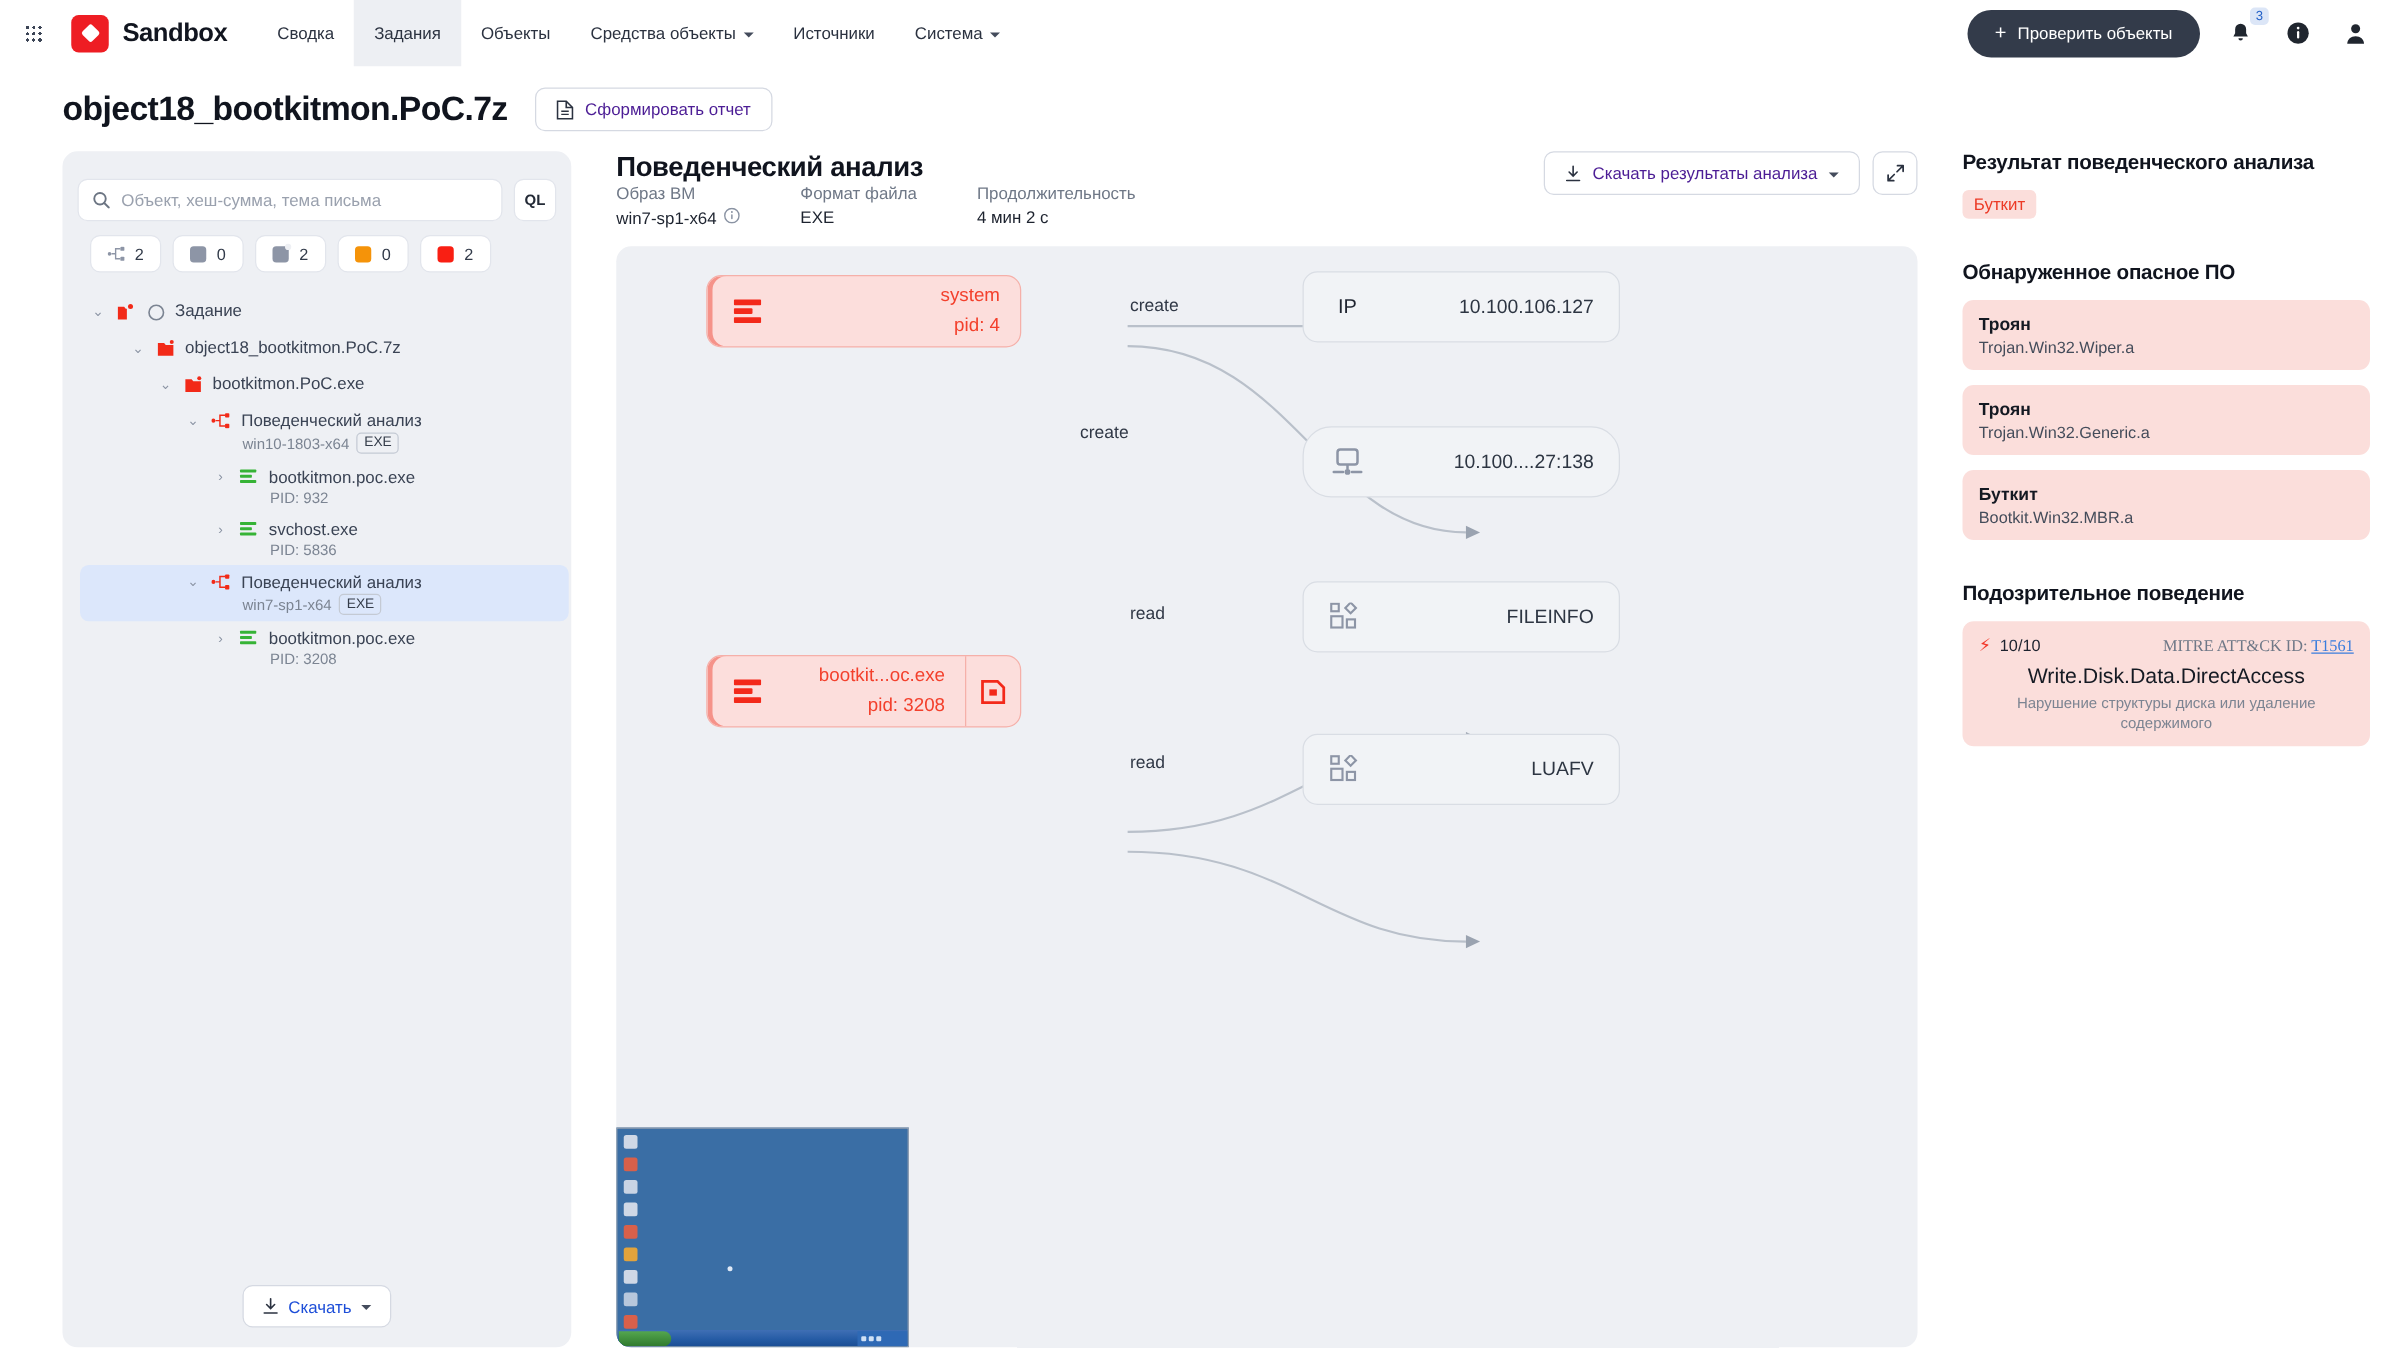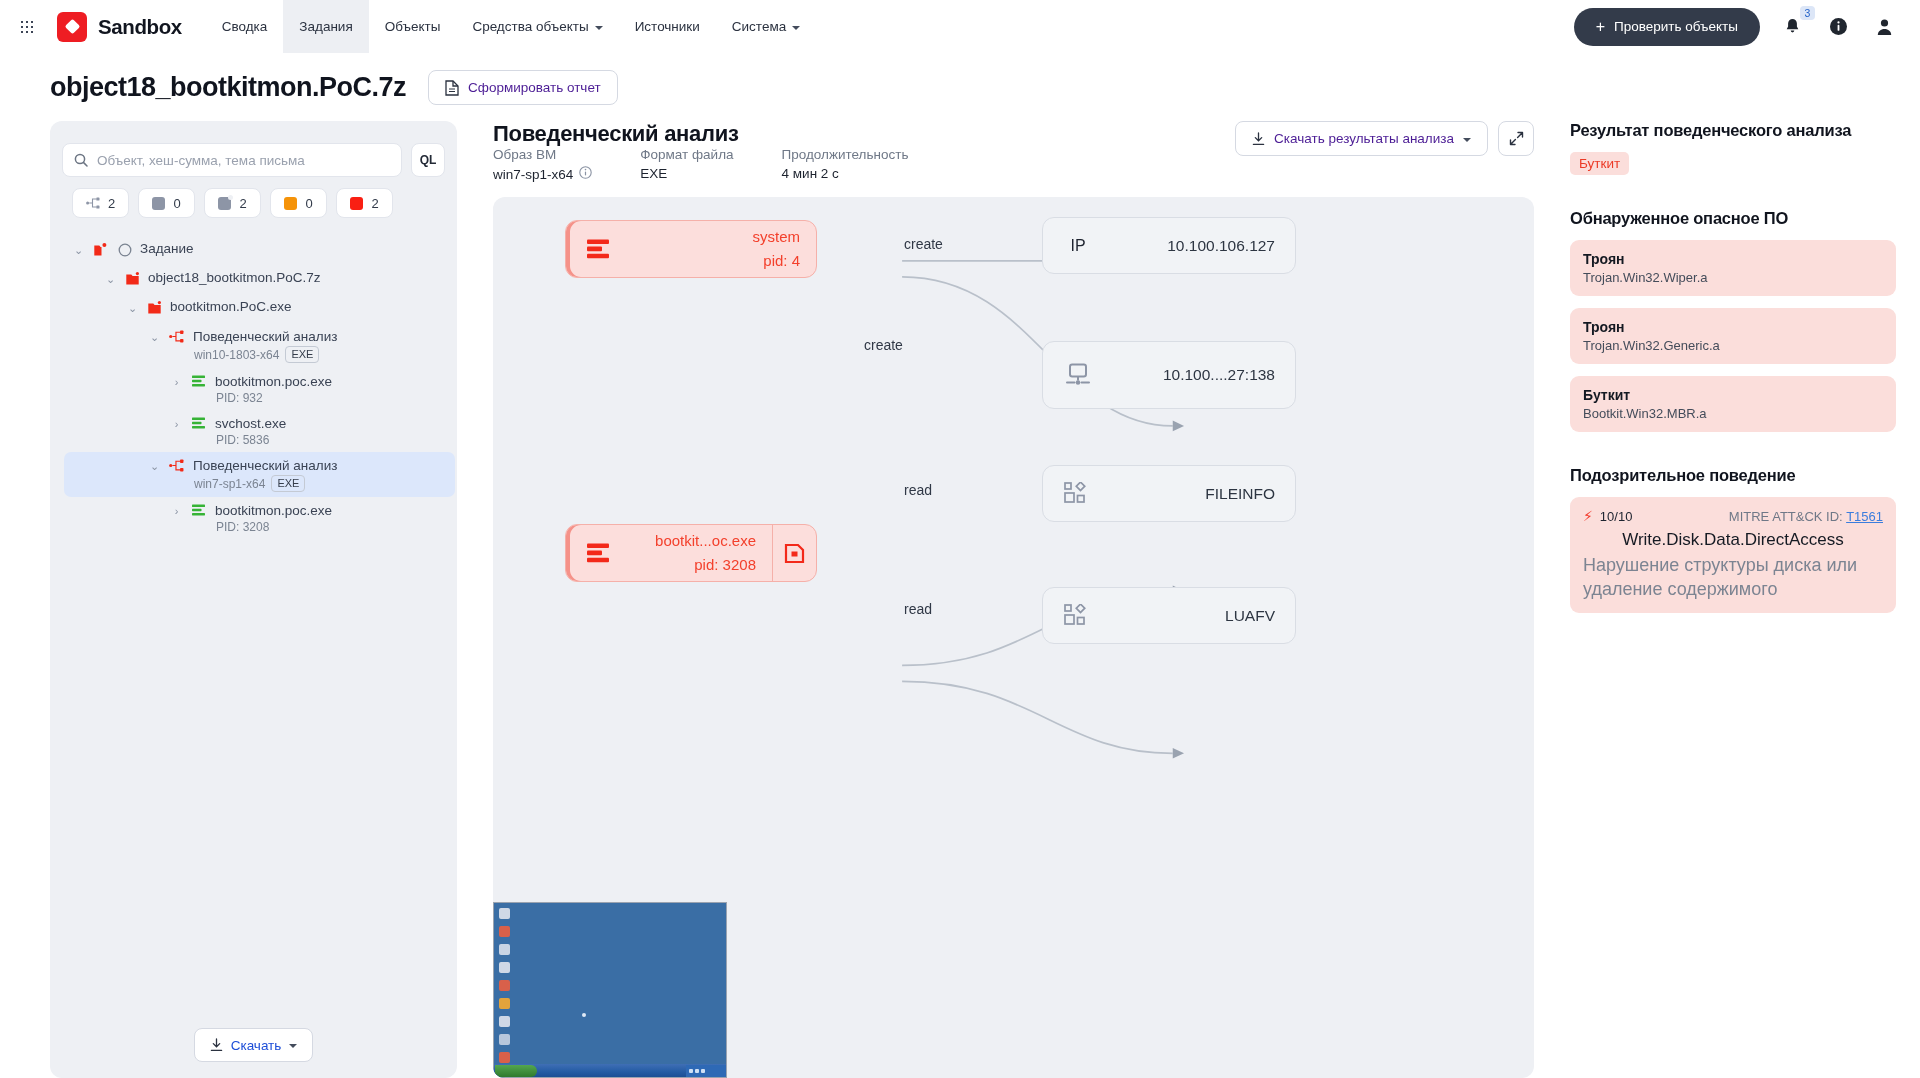--- a/index.html
+++ b/index.html
@@ -295,24 +295,24 @@
   .r-section { margin-top: 34px; }
   .card {
     background: #fbdedb; border-radius: 9px; padding: 11px 13px; margin-top: 12px;
   }
   .card .ct { font-size: 14px; font-weight: 700; color: #141922; }
   .card .cs { font-size: 13px; color: #444c5a; margin-top: 3px; }
   .behav-head {
     display: flex; align-items: center; font-size: 13px;
   }
   .behav-head .score { color: #1d232f; margin-left: 7px; }
-  .behav-head .mitre { margin-left: auto; color: #6f7887; }
+  .behav-head .mitre { margin-left: auto; color: #6f7887; font-family: Liberation Serif, serif; }
   .behav-head .mitre a { color: #3b7ddd; text-decoration: underline; }
   .behav-name { font-size: 17px; color: #151a23; margin-top: 6px; text-align: center; }
-  .behav-desc { font-size: 18px; color: #7c8492; margin-top: 3px; line-height: 1.35; }
+  .behav-desc { font-size: 12px; color: #7c8492; margin-top: 3px; line-height: 1.35; text-align: center; }
   .bolt { color: #f2392b; font-size: 14px; }
 </style>
 </head>
 <body>
 
 <div class="topbar">
   <div class="grid-icon">
       <i></i>
     </div>
   <div class="brand">
@@ -673,21 +673,21 @@
               <path d="M2 2h12l5 5v12H2z" fill="none" stroke="#f3291a" stroke-width="2.2"></path>
               <rect x="7.5" y="8.5" width="6" height="5" fill="#f3291a"></rect>
             </svg>
         </span>
       </div>
 
       <div class="node res" style="left:549px; top:20px; width:254px; height:57px;">
         <span class="ricon">IP</span>
         <span class="rtext">10.100.106.127</span>
       </div>
-      <div class="node res" style="left:549px; top:144px; width:254px; height:68px;">
+      <div class="node res" style="left:549px; top:144px; width:254px; height:57px;border-radius:23px;">
         <span class="ricon">
           <svg width="26" height="24" viewBox="0 0 26 24">
               <rect x="5" y="1.5" width="16" height="12" rx="2.2" fill="none" stroke="#8d95a6" stroke-width="2"></rect>
               <path d="M13 13.5v4" stroke="#8d95a6" stroke-width="2"></path>
               <circle cx="13" cy="19.5" r="2.3" fill="#8d95a6"></circle>
               <path d="M2 19.5h7.5M16.5 19.5H24" stroke="#8d95a6" stroke-width="2" stroke-linecap="round"></path>
             </svg>
         </span>
         <span class="rtext">10.100....27:138</span>
       </div>

